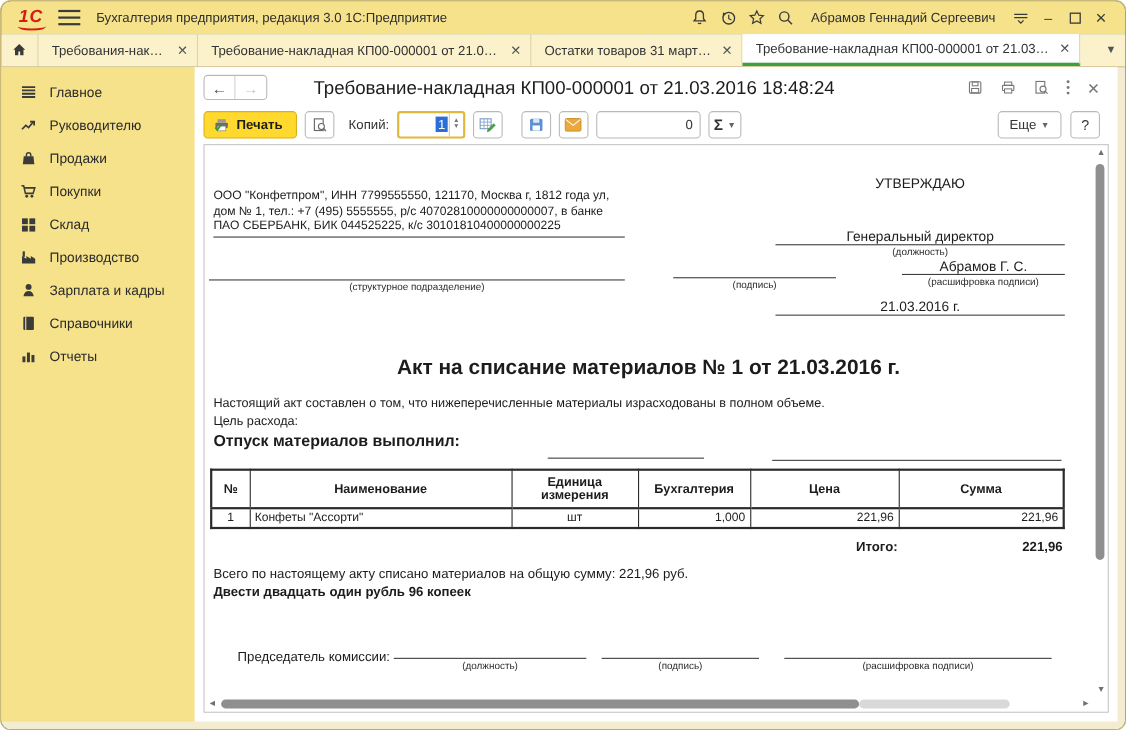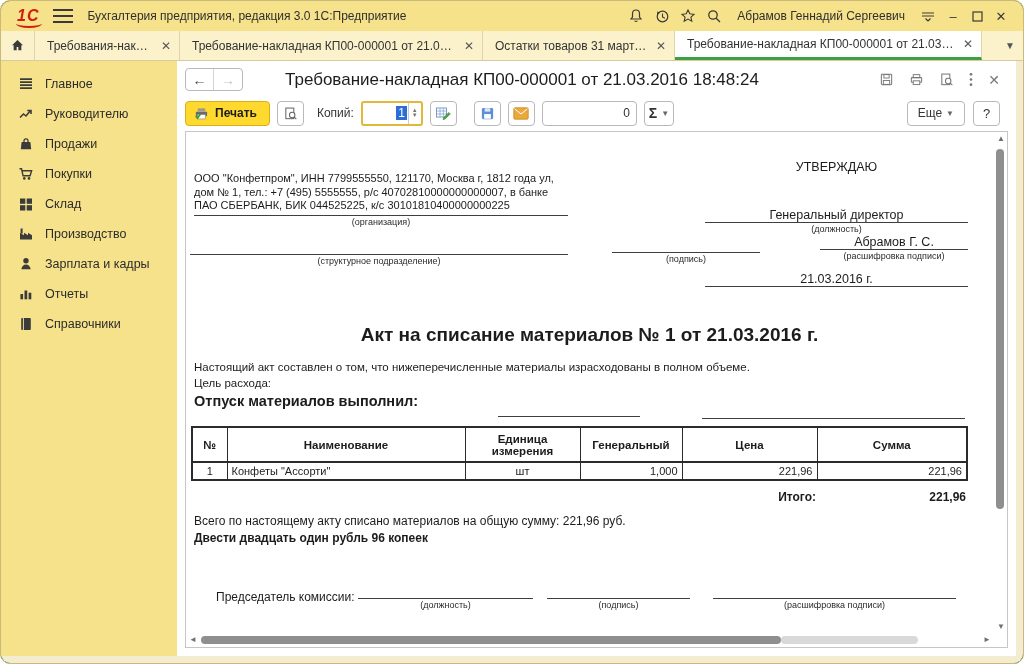--- a/index.html
+++ b/index.html
@@ -217,32 +217,32 @@
       </div>
       <div class="side-item">
         <svg width="16" height="16" viewBox="0 0 16 16">
             <circle cx="8" cy="4.8" r="2.7" fill="#3b3b3b"></circle>
             <path d="M3.3 13.3c.5-3.1 2.4-4.7 4.7-4.7s4.2 1.6 4.7 4.7z" fill="#3b3b3b"></path>
           </svg>
         <span>Зарплата и кадры</span>
       </div>
       <div class="side-item">
         <svg width="16" height="16" viewBox="0 0 16 16">
+            <rect x="3.2" y="2" width="9.6" height="12" rx="1" fill="#3b3b3b"></rect>
+            <path d="M5.4 2v12" stroke="#f6e28a" stroke-width="1"></path>
+          </svg>
+        <span>Справочники</span>
+      </div>
+      <div class="side-item">
+        <svg width="16" height="16" viewBox="0 0 16 16">
             <rect x="2.4" y="8" width="2.7" height="5.3" fill="#3b3b3b"></rect>
             <rect x="6.5" y="4.5" width="2.7" height="8.8" fill="#3b3b3b"></rect>
             <rect x="10.6" y="6.7" width="2.7" height="6.6" fill="#3b3b3b"></rect>
           </svg>
         <span>Отчеты</span>
-      </div>
-      <div class="side-item">
-        <svg width="16" height="16" viewBox="0 0 16 16">
-            <rect x="3.2" y="2" width="9.6" height="12" rx="1" fill="#3b3b3b"></rect>
-            <path d="M5.4 2v12" stroke="#f6e28a" stroke-width="1"></path>
-          </svg>
-        <span>Справочники</span>
       </div>
     </div>
 
     <div class="content">
 
       <div class="chead">
         <span class="navgrp">
           <span class="navbtn back">←</span>
           <span class="navbtn fwd">→</span>
         </span>
@@ -338,21 +338,20 @@
             <span>?</span>
           </span>
         </span>
       </div>
 
       <div class="doc-wrap">
         <div class="doc-page">
 
           <div class="abs" style="left:8px; top:40px; width:374px;">
             <div style="font-size:11px; line-height:13.5px; border-bottom:1px solid #3f3f3f; padding-bottom:2px;">ООО "Конфетпром", ИНН 7799555550, 121170, Москва г, 1812 года ул, дом № 1, тел.: +7 (495) 5555555, р/с 40702810000000000007, в банке ПАО СБЕРБАНК, БИК 044525225, к/с 30101810400000000225</div>
-            <div class="docsmall" style="text-align:center; padding-top:1px;">(организация)</div>
           </div>
 
           <div class="sigbox" style="left:4px; top:108px; width:378px;">
             <div class="line"></div>
             <div class="cap">(структурное подразделение)</div>
           </div>
 
           <div class="abs" style="left:519px; top:28px; width:263px; text-align:center; font-size:12.5px;">УТВЕРЖДАЮ</div>
 
           <div class="sigbox" style="left:519px; top:76px; width:263px;">
@@ -389,21 +388,21 @@
                 <col style="width:115px">
               <col style="width:102px">
                 <col style="width:135px">
                 <col style="width:150px">
             </colgroup>
             <thead>
               <tr>
                 <th>№</th>
                 <th>Наименование</th>
                 <th style="white-space:normal;">Единица измерения</th>
-                <th>Генеральный</th>
+                <th>Бухгалтерия</th>
                 <th>Цена</th>
                 <th>Сумма</th>
               </tr>
             </thead>
             <tbody>
               <tr>
                 <td class="tc">1</td>
                 <td>Конфеты "Ассорти"</td>
                 <td class="tc">шт</td>
                 <td class="tr">1,000</td>

